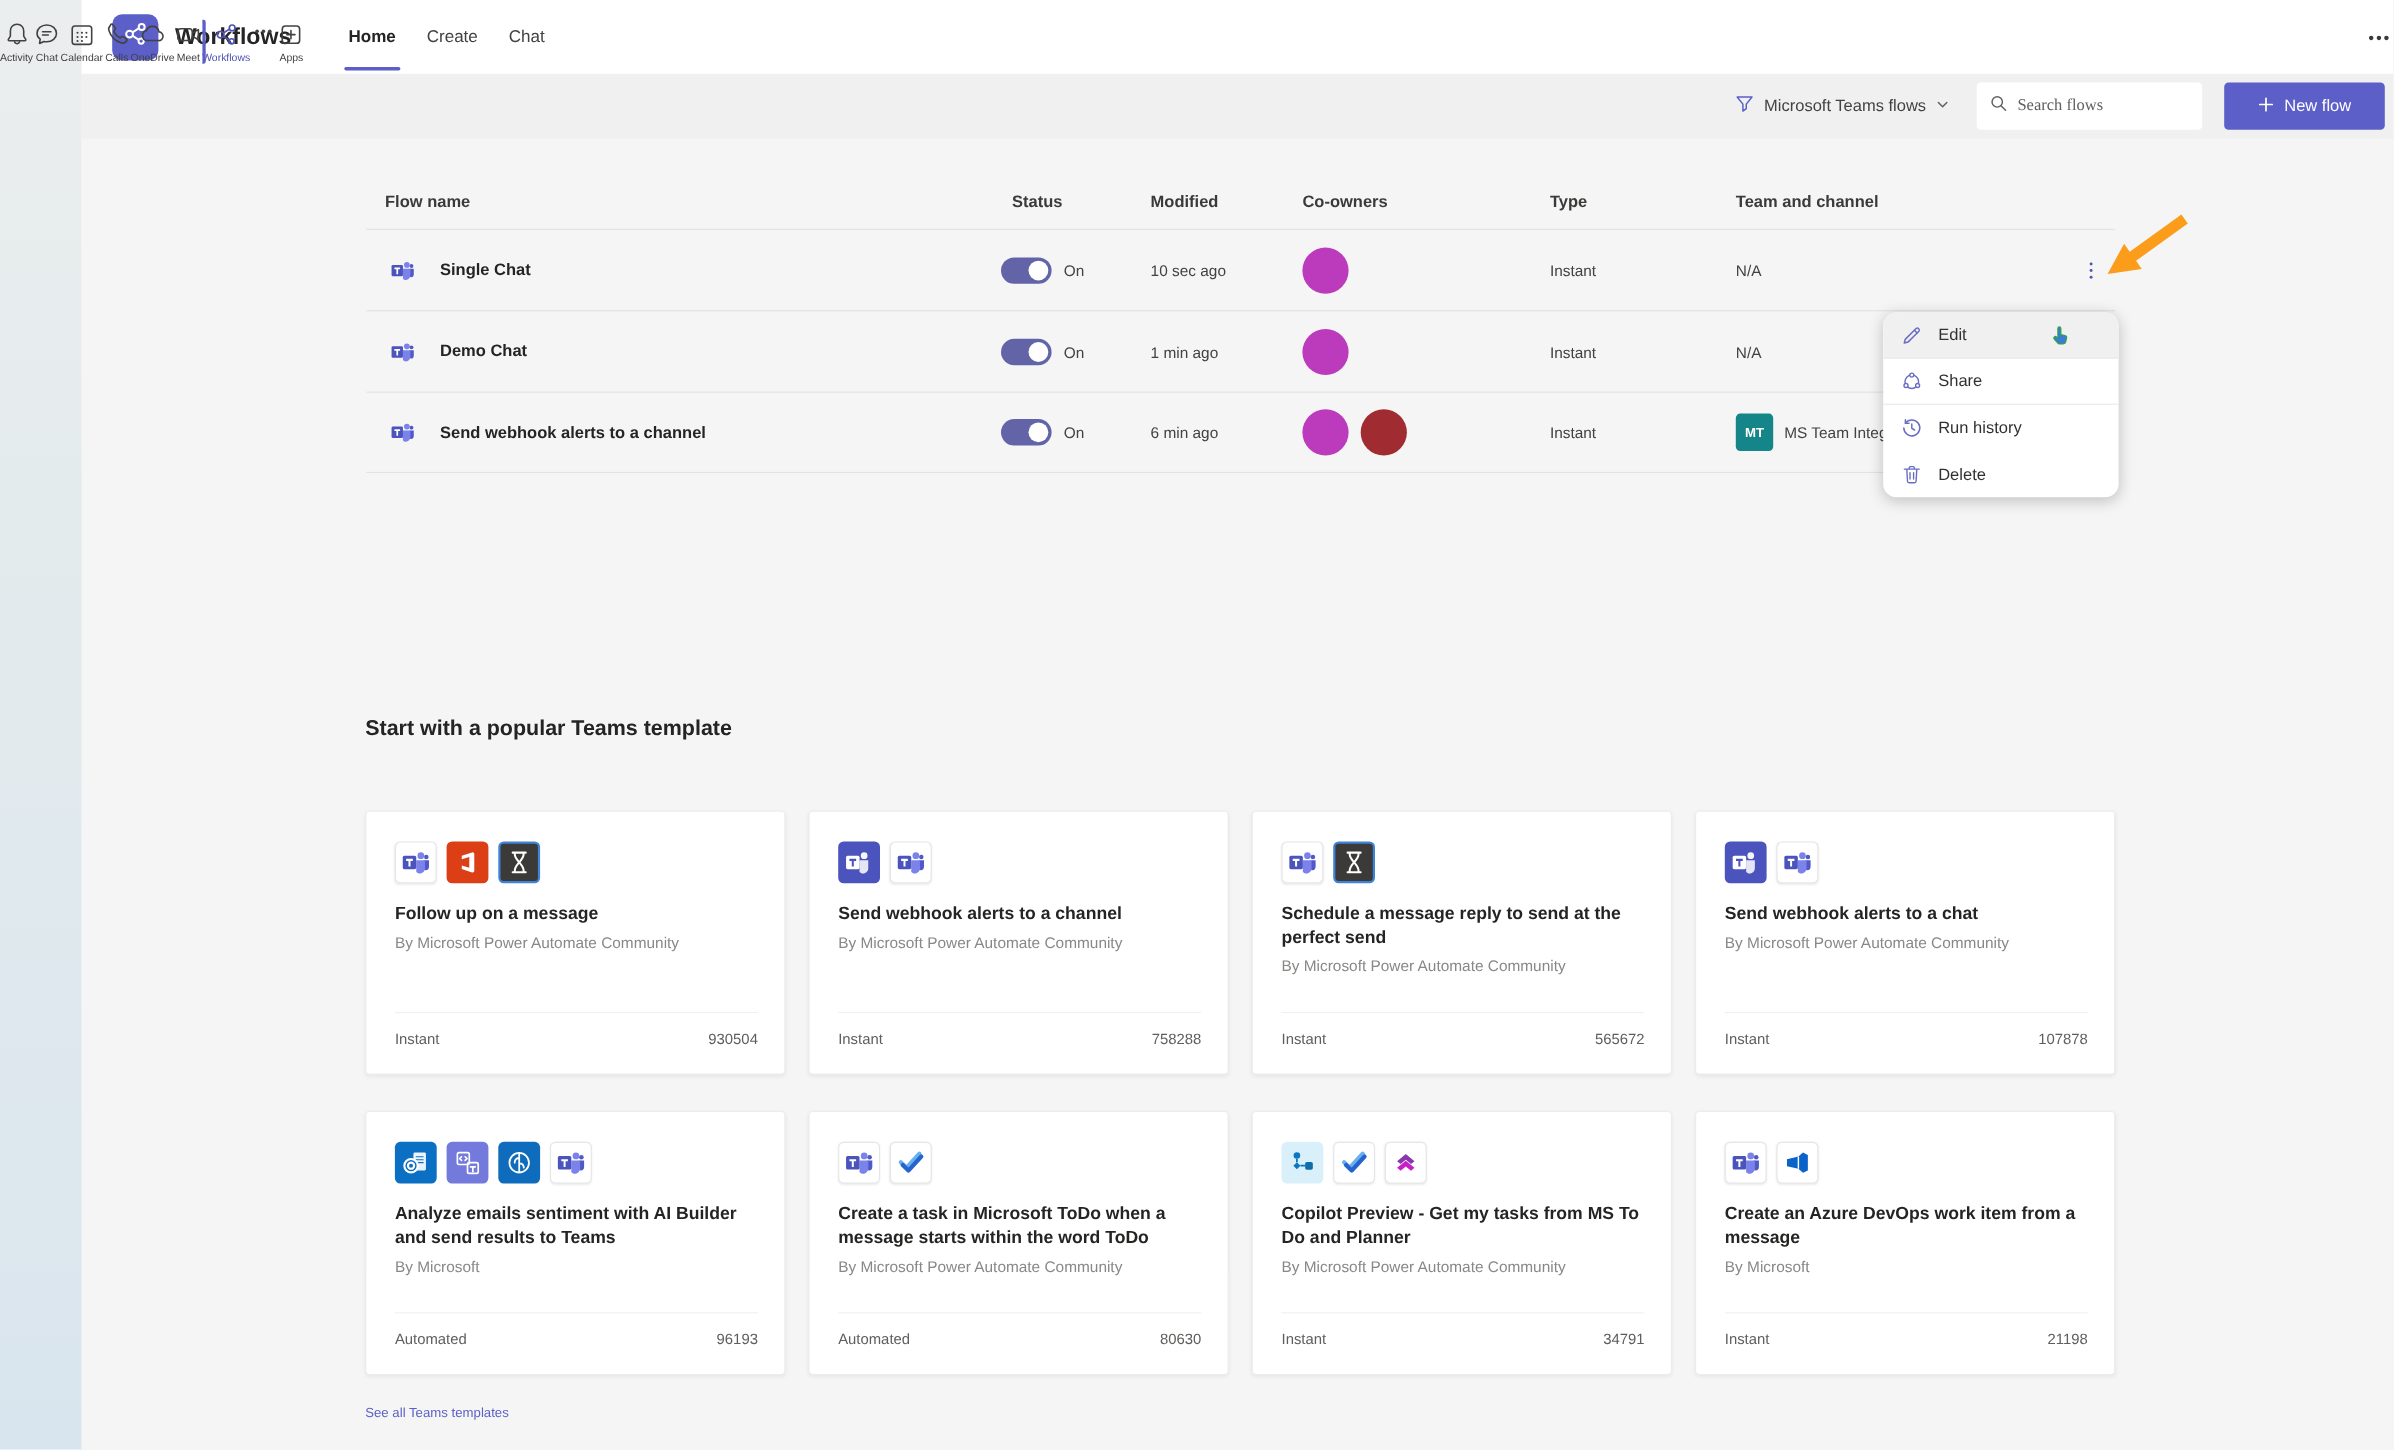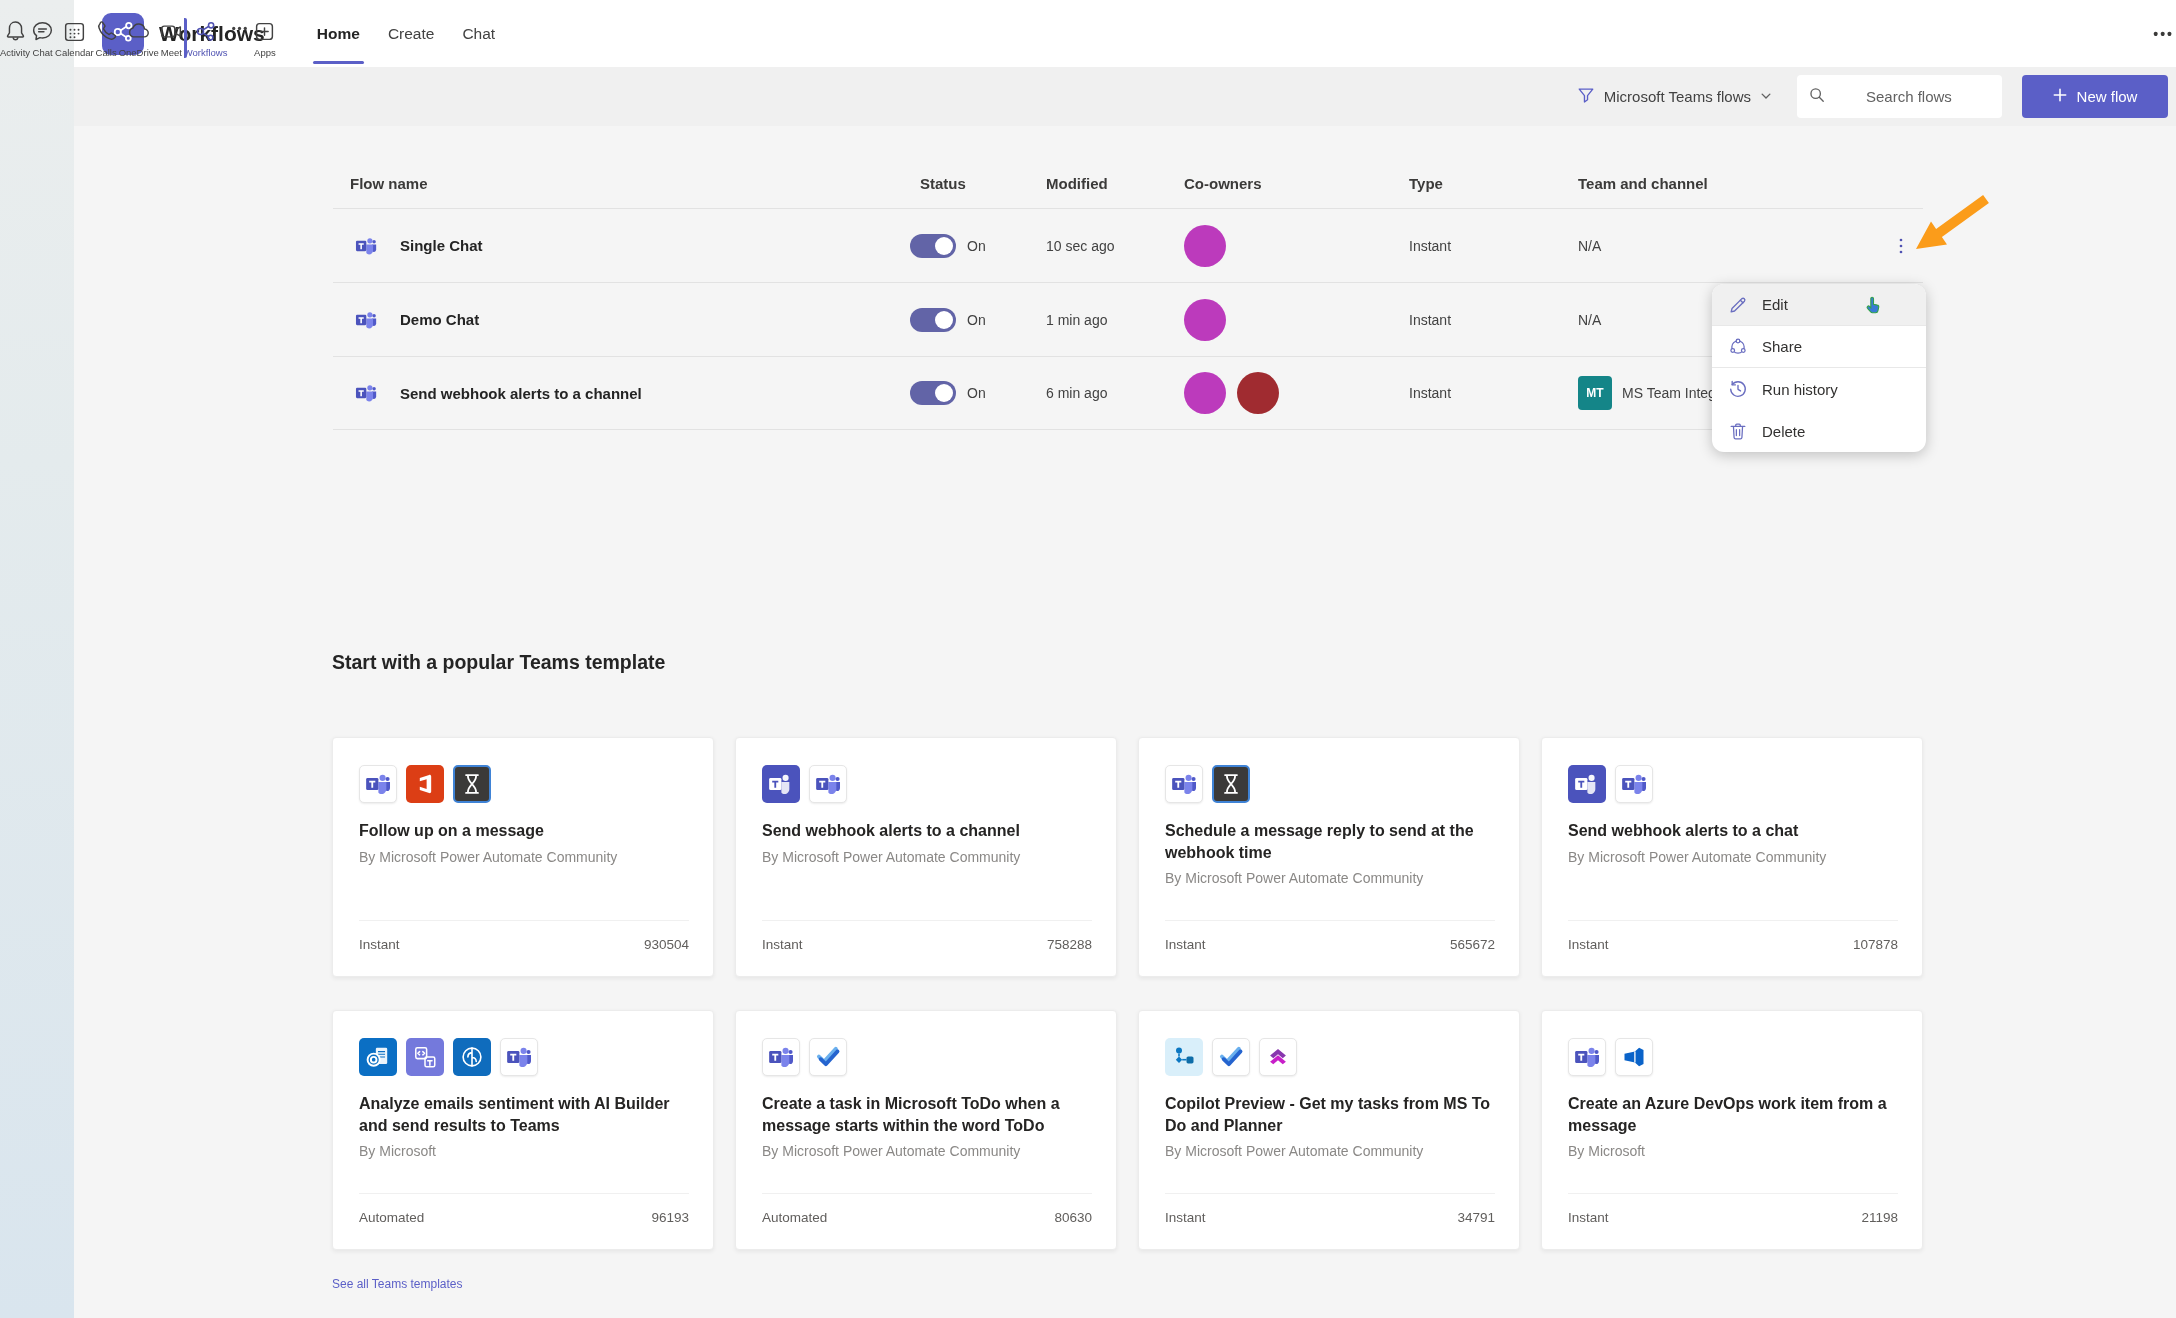--- a/index.html
+++ b/index.html
@@ -41,21 +41,21 @@
   .toolbar { position:absolute; left:74px; right:0; top:67px; height:59px; background:#f0f0f0;
              display:flex; align-items:center; justify-content:flex-end; padding-right:8px; z-index:4; }
   .filter { display:flex; align-items:center; gap:9px; margin-right:25px; cursor:pointer; }
   .filter svg.funnel { width:18px; height:18px; color:#5b5fc7; }
   .filter .filter-label { font-size:15px; color:#424242; }
   .filter svg.chev { width:12px; height:12px; color:#616161; }
   .search { width:205px; height:43px; background:#fff; border-radius:4px; display:flex;
             align-items:center; gap:9px; padding:0 12px; margin-right:20px; }
   .search svg { width:16px; height:16px; color:#616161; flex:0 0 auto; }
   .search input { border:none; outline:none; width:100%; font-size:15px; color:#424242;
-            font-family:Liberation Sans, sans-serif; background:transparent;margin-left:32px; }
+            font-family:Liberation Serif, serif; background:transparent; }
   .search input::placeholder { color:#616161; }
   .btn-newflow { width:146px; height:43px; background:#5b5fc7; border:none; border-radius:4px;
             color:#fff; font-size:15px; display:flex; align-items:center; justify-content:center;
             gap:10px; cursor:pointer; font-family:"Liberation Sans",sans-serif; }
   .btn-newflow svg { width:14px; height:14px; }
 
   
   .content { position:absolute; left:74px; top:126px; right:0; bottom:0; background:#f5f5f5; }
 
   
@@ -471,21 +471,21 @@
                 <rect x="1.5" y="9" width="16" height="16" rx="1.8" fill="#4b53bc"></rect>
                 <path d="M5.5 14h8M9.5 14v8" stroke="#ffffff" stroke-width="2.4" fill="none"></path>
               </svg>
             </div>
             <div class="tile tile-hourglass">
               <svg viewBox="0 0 24 24" fill="none" stroke="#ffffff" stroke-width="1.7" stroke-linecap="round">
                 <path d="M6.5 3.8h11M6.5 20.2h11M8.3 3.8v1.4c0 2.6 1.5 4.2 3.7 6.8 2.2-2.6 3.7-4.2 3.7-6.8V3.8M8.3 20.2v-1.4c0-2.6 1.5-4.2 3.7-6.8 2.2 2.6 3.7 4.2 3.7 6.8v1.4"></path>
               </svg>
             </div>
           </div>
-    <div class="c-title">Schedule a message reply to send at the webhook time</div>
+    <div class="c-title">Schedule a message reply to send at the perfect send</div>
     <div class="c-author">By Microsoft Power Automate Community</div>
     <div class="c-footer">
       <span class="c-type">Instant</span>
       <span class="c-uses">565672</span>
     </div>
   </div>
         <div class="card">
     <div class="tiles">
             <div class="tile tile-teams-solid">
               <svg viewBox="0 0 34 34">

